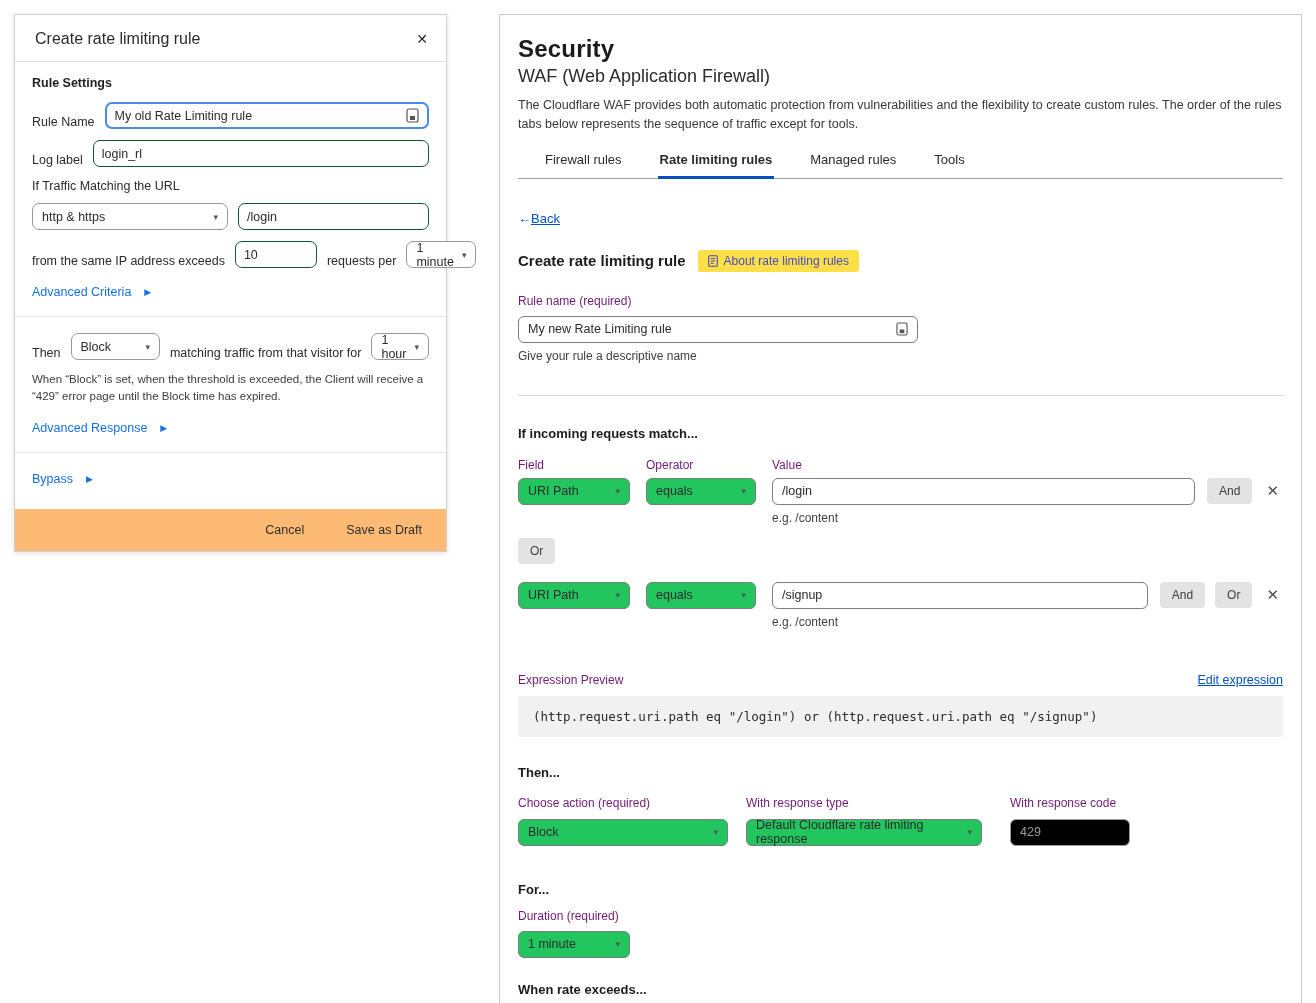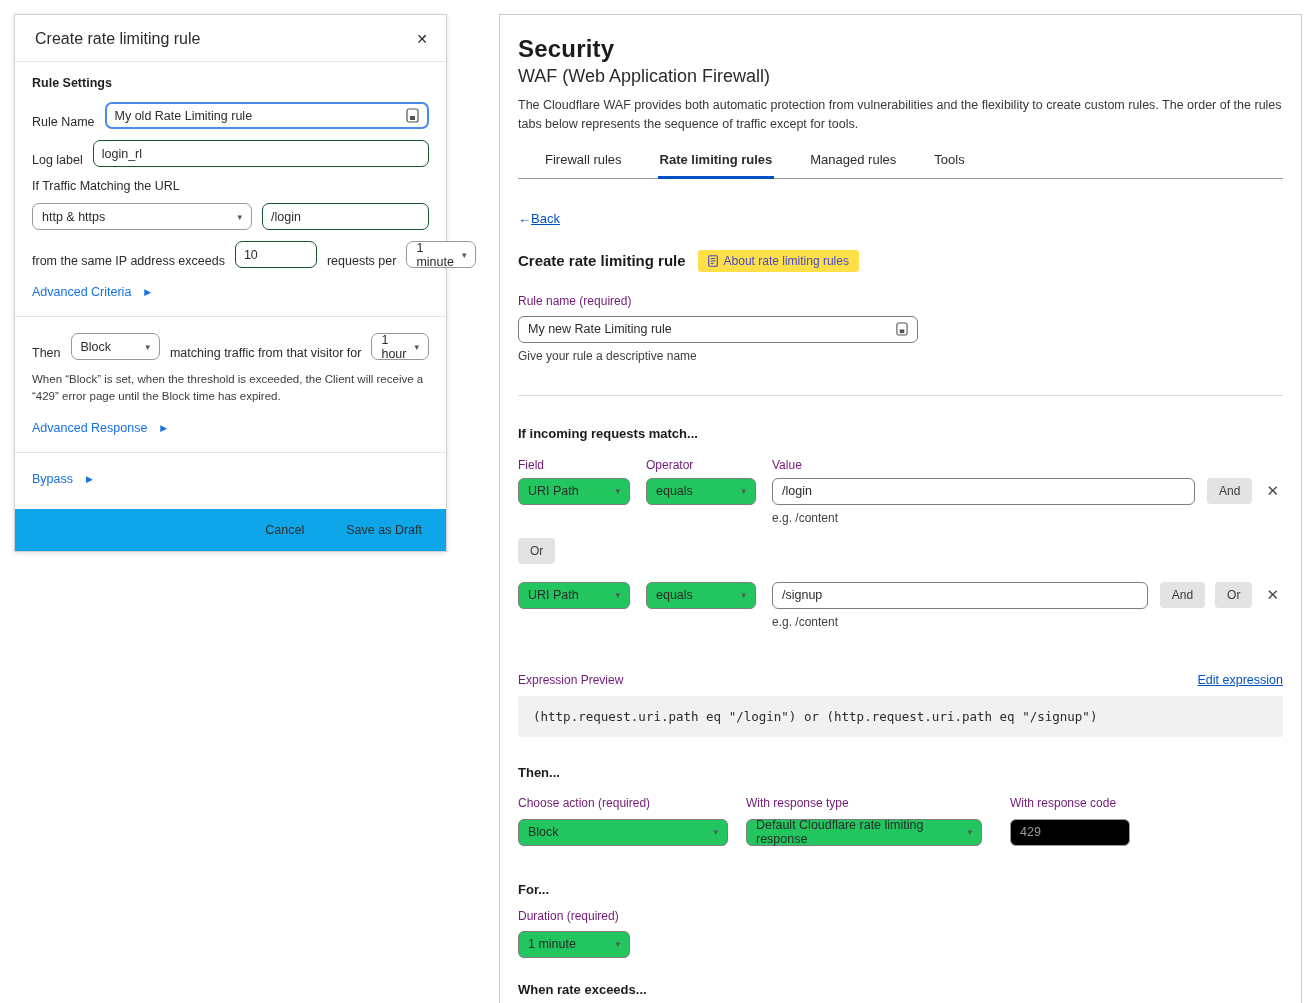--- a/index.html
+++ b/index.html
@@ -19,21 +19,21 @@
   .ipt { position:relative; display:flex; align-items:center; border:1px solid #14532d; border-radius:7px; height:27px; padding:0 8px; background:#fff; flex:1; }
   .ipt input { border:none; outline:none; width:100%; font-size:12.5px; font-family:"Liberation Sans",sans-serif; color:#2b2b2b; background:transparent; }
   .ipt.focused { border:2px solid #4a8ae8; }
   .autofill-badge { flex:0 0 auto; margin-left:6px; }
   .sel { display:flex; align-items:center; justify-content:space-between; border:1px solid #979797; border-radius:7px; height:27px; padding:0 9px; font-size:12.5px; color:#2b2b2b; background:#fff; cursor:pointer; }
   .caret-dn { font-size:9px; color:#555; margin-left:8px; }
   .grouplabel { font-size:12.5px; color:#2b2b2b; margin:12px 0 10px; }
   .bluelink { color:#1671e6; font-size:12.5px; cursor:pointer; display:inline-flex; align-items:center; gap:13px; }
   .tri { font-size:9px; color:#1671e6; }
   .note { font-size:11.5px; color:#3c3c3c; line-height:1.5; margin:10px 0 12px; }
-  .dlg-footer { background:#0ea5e9; padding:14px 24px; display:flex; justify-content:flex-end; align-items:center; gap:42px; }
+  .dlg-footer { background:#fdba74; padding:14px 24px; display:flex; justify-content:flex-end; align-items:center; gap:42px; }
   .txtbtn { font-size:12.5px; color:#2e2e2e; cursor:pointer; background:none; border:none; font-family:"Liberation Sans",sans-serif; }
 
   
   .panel { width:806px; min-height:975px; background:#fff; border:1px solid #c9c9c9; padding:20px 18px 26px 18px; }
   .h1 { font-size:24px; font-weight:700; color:#1b1b1b; letter-spacing:.2px; }
   .h2 { font-size:18px; font-weight:400; color:#2b2b2b; margin-top:3px; }
   .desc { font-size:12.5px; color:#383838; line-height:1.55; margin-top:9px; max-width:770px; }
   .tabs-wrap { border-bottom:1px solid #9c9c9c; margin-top:15px; padding-left:25px; }
   .tabs { display:flex; gap:34px; }
   .tab { font-size:13px; color:#2b2b2b; padding:2px 2px 9px; cursor:pointer; border-bottom:3px solid transparent; margin-bottom:-1px; }
@@ -104,21 +104,21 @@
       <div class="frow">
         <span class="flabel-l">Log label</span>
         <span class="ipt">
           <input value="login_rl" style="">
         </span>
       </div>
 
       <div class="grouplabel">If Traffic Matching the URL</div>
 
       <div class="frow">
-        <div class="sel" style="width:220px;">
+        <div class="sel" style="width:196px;">
           <span>http &amp; https</span>
           <span class="caret-dn">▾</span>
         </div>
         <span class="ipt">
           <input value="/login" style="">
         </span>
       </div>
 
       <div class="frow">
         <span class="flabel-l">from the same IP address exceeds</span>

